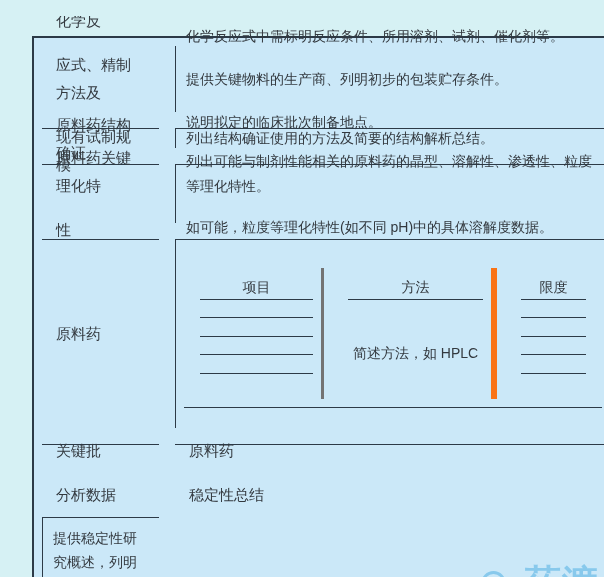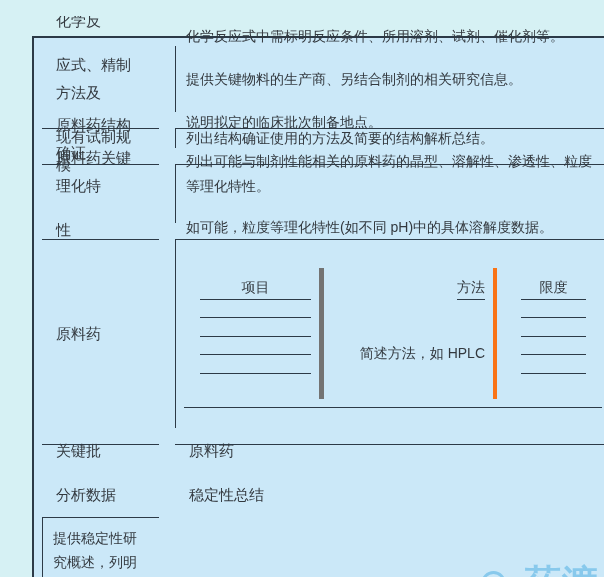--- a/index.html
+++ b/index.html
@@ -37,22 +37,22 @@
   .lh25 .para { line-height:25px; }
   .lh24 .para { line-height:24px; }
   
   .cell.qc { padding:0; }
   .subtable {
     height:148px; display:flex;
     border-bottom:1px solid #2c3a47;
     font-size:14px;
   }
   .st-col { display:flex; flex-direction:column; }
-  .st-col-item  { width:132px; border-right:5px solid #737373; }
-  .st-col-method{ width:157px; border-right:4px solid #f97316;align-items:flex-end; }
+  .st-col-item  { width:132px; border-right:3px solid #737373; }
+  .st-col-method{ width:157px; border-right:6px solid #f97316; }
   .st-col-limit { flex:1; }
   .st-header {
     height:24px; line-height:23px; text-align:center;
     border-bottom:1px solid #2c3a47; font-weight:500;
   }
   .st-row { flex:1; border-bottom:1px solid #2c3a47; }
   .st-row:last-child { border-bottom:none; }
   .st-merged {
     flex:1; display:flex; align-items:center; justify-content:center;
     font-weight:500;
@@ -80,21 +80,21 @@
 
 <div class="tbl">
 
   <div class="cell hdr left-align">
     <div>原料药合成化学反</div>
     <div>应式、精制方法及</div>
     <div>现有试制规模</div>
   </div>
   <div class="cell body">
     <div class="para">化学反应式中需标明反应条件、所用溶剂、试剂、催化剂等。</div>
-    <div class="para">提供关键物料的生产商、另结合制剂的相关研究信息。</div>
+    <div class="para">提供关键物料的生产商、列明初步的包装贮存条件。</div>
     <div class="para">说明拟定的临床批次制备地点。</div>
   </div>
 
   <div class="cell hdr rt">
     <div>原料药结构确证</div>
   </div>
   <div class="cell body rt">
     <div class="para">列出结构确证使用的方法及简要的结构解析总结。</div>
   </div>
 

